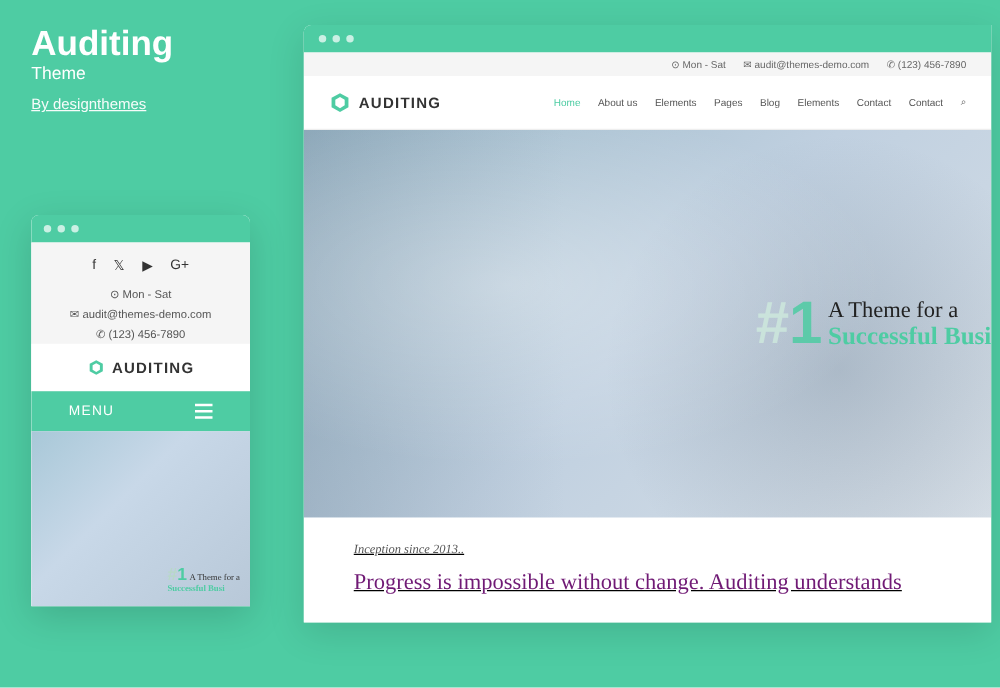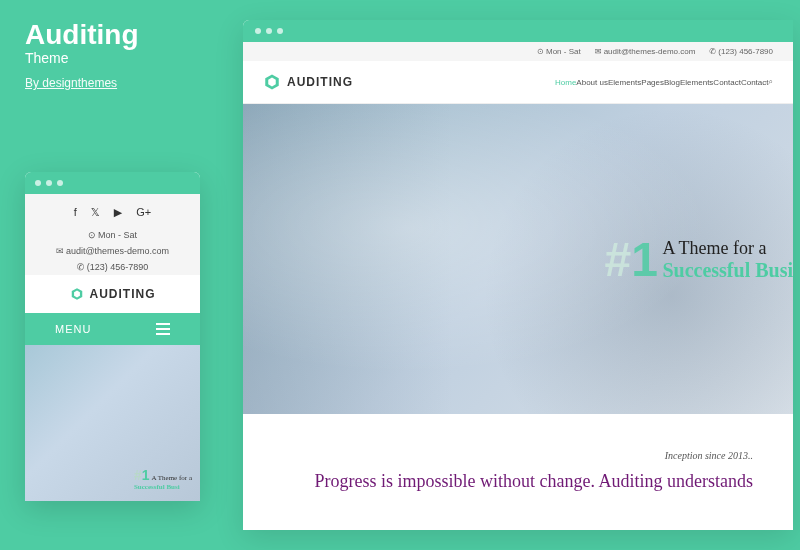--- a/index.html
+++ b/index.html
@@ -15,41 +15,41 @@
 .mobile-chrome { background: #4ecca3; height: 22px; display: flex; align-items: center; padding: 0 10px; gap: 5px; }
 .chrome-dot { width: 6px; height: 6px; border-radius: 50%; background: rgba(255,255,255,0.7); }
 .mobile-body { background: #f5f5f5; }
 .mobile-social { display: flex; justify-content: center; gap: 14px; padding: 12px 0 8px; color: #333; font-size: 11px; }
 .mobile-info { text-align: center; font-size: 9px; color: #555; padding: 3px 0; }
 .mobile-logo-bar { background: #fff; padding: 12px; display: flex; align-items: center; justify-content: center; gap: 6px; }
 .mobile-logo-text { font-weight: 700; font-size: 12px; letter-spacing: 1px; color: #333; }
 .mobile-menu { background: #4ecca3; color: #fff; padding: 10px 30px; display: flex; justify-content: space-between; align-items: center; font-size: 11px; letter-spacing: 1px; }
 .hamburger { display: flex; flex-direction: column; gap: 3px; }
 .hamburger span { width: 14px; height: 2px; background: #fff; }
-.mobile-hero { height: 156px; background: linear-gradient(135deg, #a8c8d8 0%, #c8d8e8 40%, #b8c8d8 100%); position: relative; overflow: hidden; text-decoration: underline; }
+.mobile-hero { height: 140px; background: linear-gradient(135deg, #a8c8d8 0%, #c8d8e8 40%, #b8c8d8 100%); position: relative; overflow: hidden; text-decoration: underline; }
 .mobile-hero-text { position: absolute; bottom: 10px; right: 8px; font-size: 7px; color: #333; text-align: left; }
 .mobile-hash { color: #b8d8c8; font-size: 14px; font-weight: 700; }
 
 .desktop-frame { position: absolute; left: 243px; top: 20px; width: 550px; background: #fff; border-radius: 6px 0 0 0; overflow: hidden; box-shadow: 0 8px 30px rgba(0,0,0,0.12); }
 .desktop-chrome { background: #4ecca3; height: 22px; display: flex; align-items: center; padding: 0 12px; gap: 5px; }
 .topbar { background: #f5f5f5; font-size: 8px; color: #666; display: flex; justify-content: flex-end; align-items: center; padding: 5px 20px; gap: 14px; }
 .navbar { background: #fff; display: flex; align-items: center; padding: 12px 20px; border-bottom: 1px solid #eee; }
 .nav-logo { display: flex; align-items: center; gap: 6px; }
 .nav-logo-text { font-weight: 700; font-size: 12px; letter-spacing: 1px; color: #333; }
-.nav-items { margin-left: auto; display: flex; font-size: 8px; color: #555; align-items: center; }
+.nav-items { margin-left: auto; display: flex; gap: 14px; font-size: 8px; color: #555; align-items: center; }
 .nav-item-active { color: #4ecca3; }
 .desktop-hero { height: 310px; background: linear-gradient(135deg, #9ab8c8 0%, #c0d0e0 50%, #d8e0e8 100%); position: relative; overflow: hidden; }
 .desktop-hero::before { content: ""; position: absolute; inset: 0; background: radial-gradient(ellipse at 30% 40%, rgba(255,255,255,0.35), transparent 55%), linear-gradient(90deg, rgba(120,140,160,0.35), transparent 38%), radial-gradient(circle at 78% 62%, rgba(50,70,90,0.20), transparent 40%); }
 .hero-overlay { position: absolute; right: 0; top: 50%; transform: translateY(-50%); text-align: left; }
 .hero-hash { color: #cde8dd; font-size: 48px; font-weight: 700; display: inline-block; vertical-align: middle; opacity: 0.85; }
 .hero-num { color: #4ecca3; }
 .hero-text { display: inline-block; vertical-align: middle; font-family: Georgia, serif; }
 .hero-line1 { font-size: 18px; color: #222; }
 .hero-line2 { font-size: 20px; color: #4ecca3; font-weight: 700; }
-.desktop-content { background: #fff; padding: 36px 40px; text-align: right; }
+.desktop-content { background: #fff; padding: 20px 40px; text-align: left; text-decoration: underline; }
 .inception { font-style: italic; font-family: Georgia, serif; font-size: 10px; color: #555; margin-bottom: 8px; }
 .headline { font-family: Georgia, serif; font-size: 18px; color: #701a75; line-height: 1.4; }
 
 .hex-icon { width: 18px; height: 18px; }
 .hex-icon.small { width: 14px; height: 14px; }
 </style>
 </head>
 <body>
 
 <div class="left-panel">

